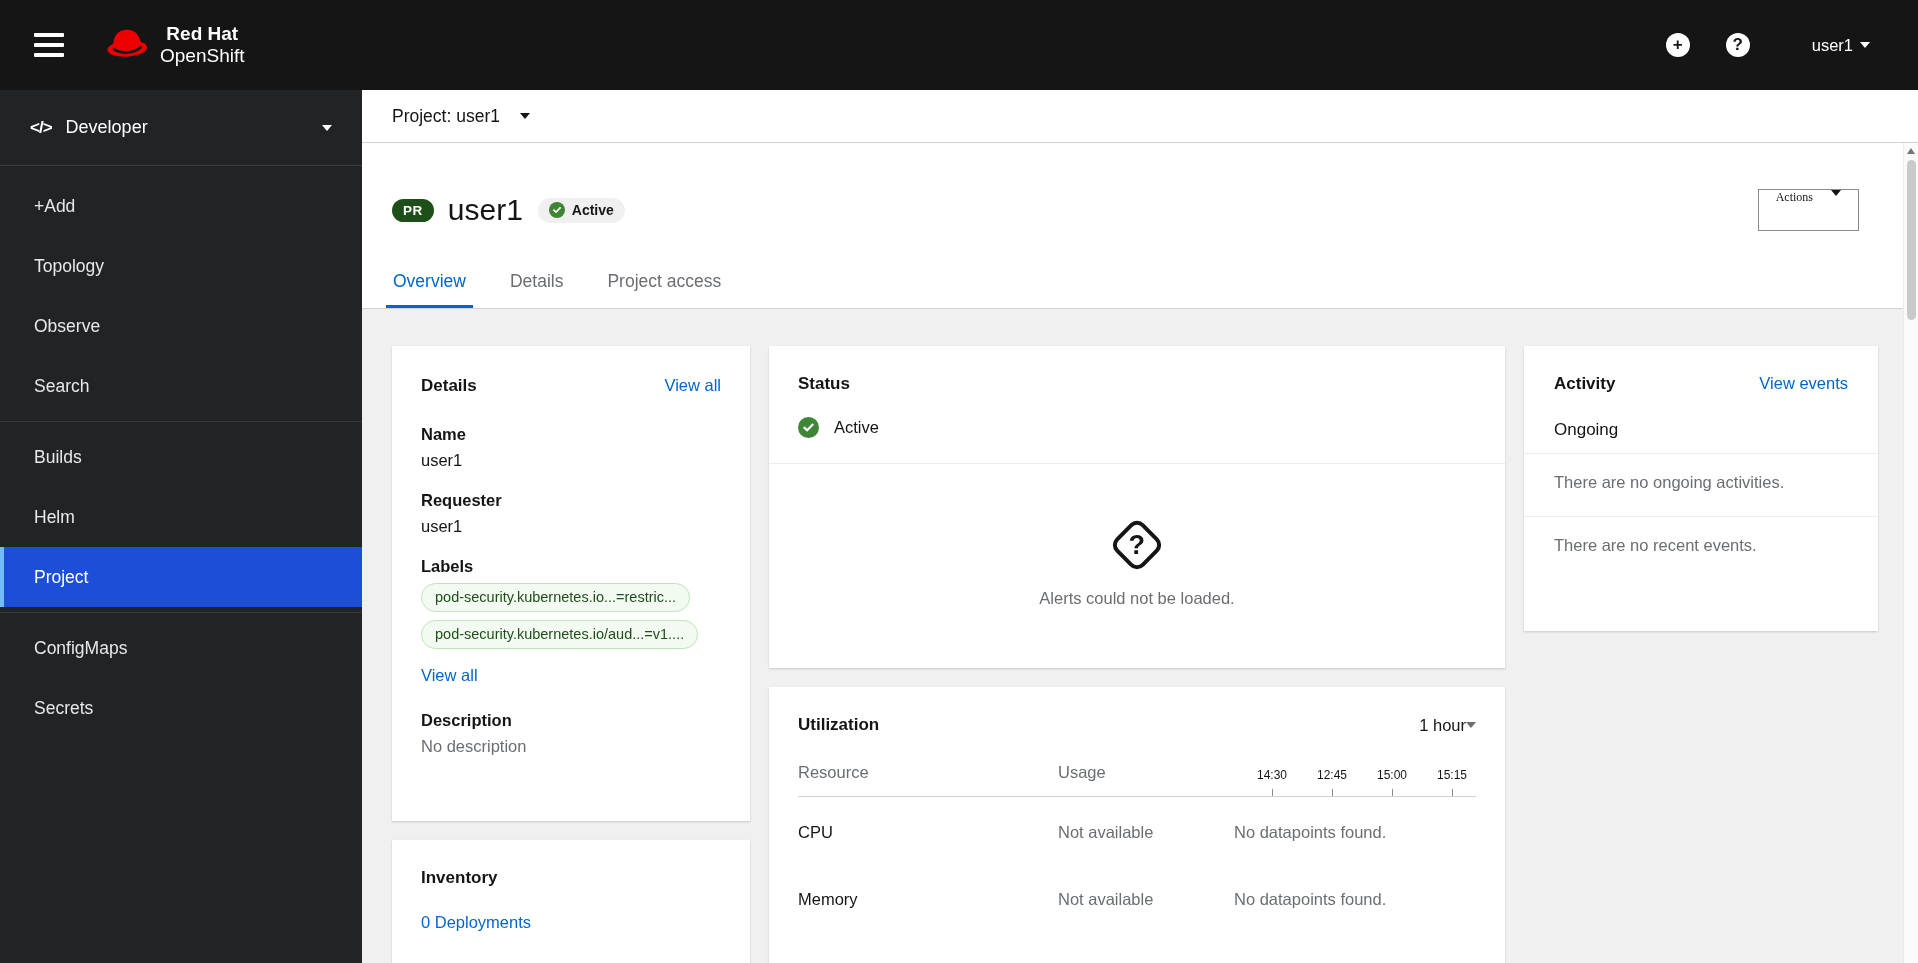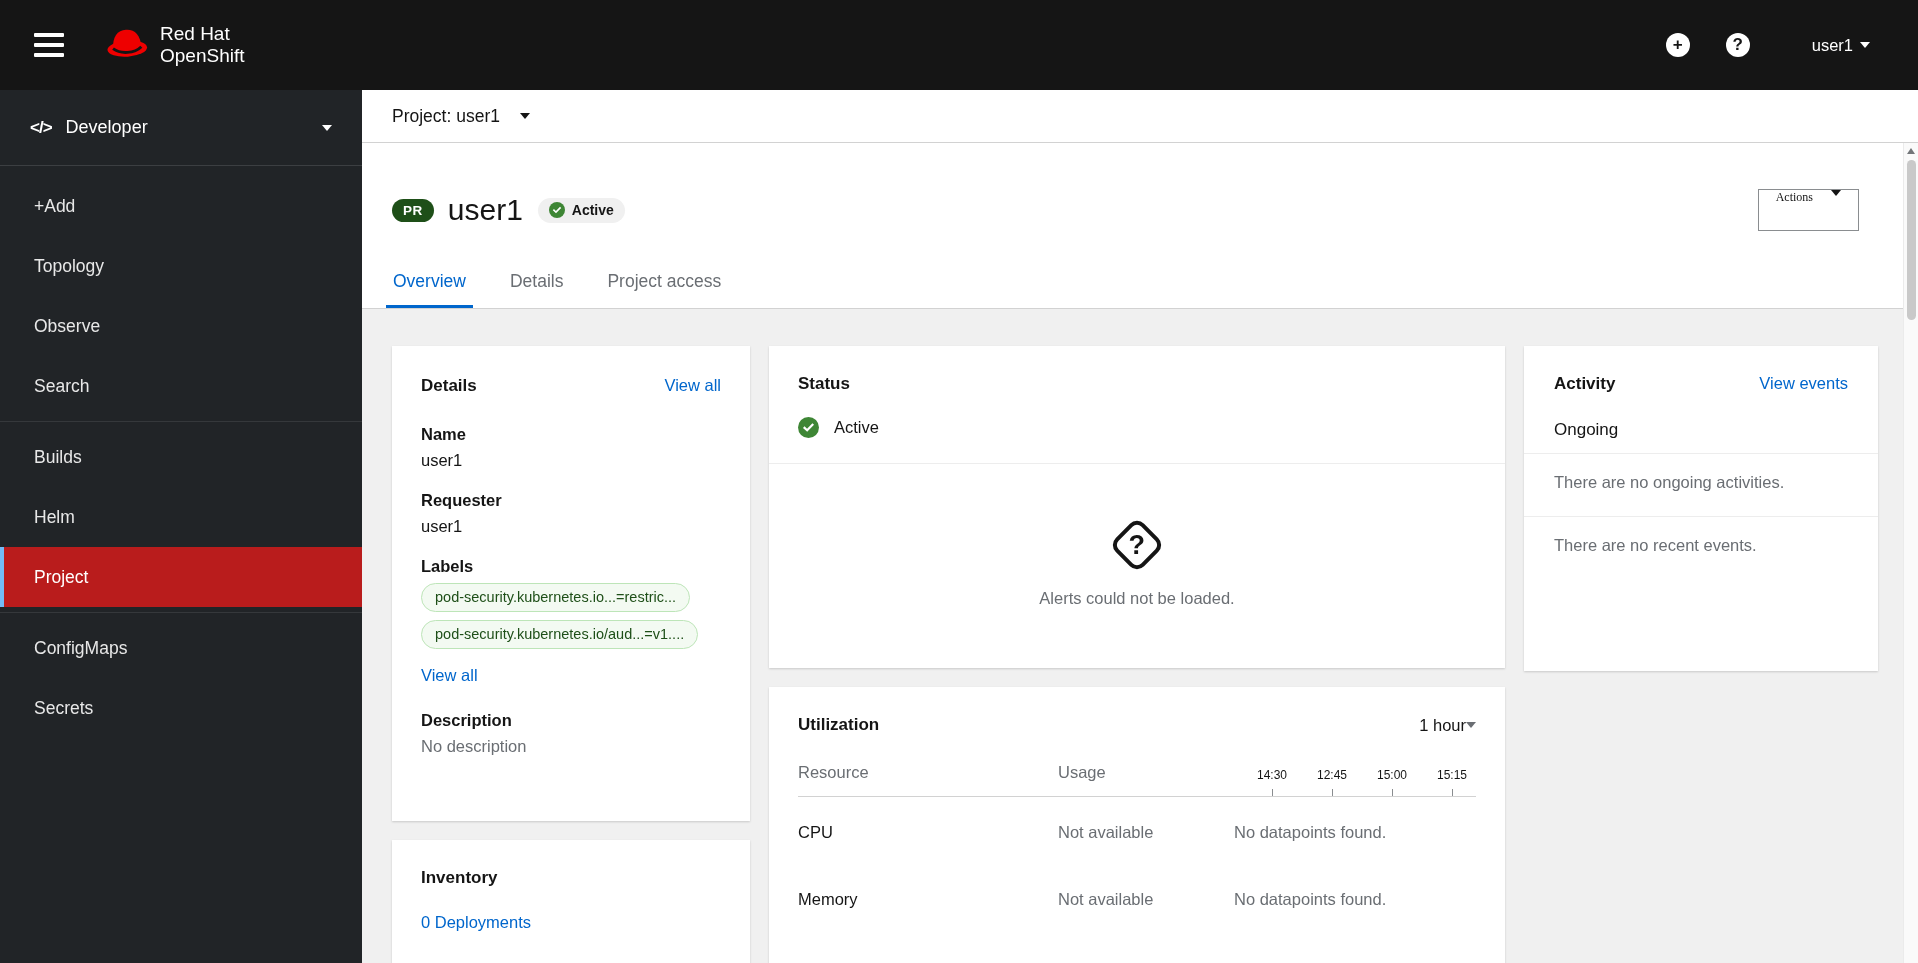--- a/index.html
+++ b/index.html
@@ -8,21 +8,21 @@
   .app { width:1918px; height:963px; display:flex; flex-direction:column; overflow:hidden; }
 
   
   .masthead { height:90px; background:#151515; display:flex; align-items:center; flex:none;
     padding:0 48px 0 34px; }
   .hamburger { width:30px; height:24px; display:flex; flex-direction:column; justify-content:space-between;
     background:none; border:none; cursor:pointer; }
   .hamburger span { display:block; height:4px; background:#fff; border-radius:1px; }
   .brand { display:flex; align-items:center; gap:10px; margin-left:40px; }
   .brand-text { color:#fff; font-size:19px; line-height:22px; }
-  .brand-line1 { font-weight:400; display:block; }
+  .brand-line1 { font-weight:700; display:block;text-align:center; }
   .brand-line2 { font-weight:400; display:block; }
   .masthead-right { margin-left:auto; display:flex; align-items:center; }
   .round-icon-btn { width:24px; height:24px; border-radius:50%; background:#fff; color:#151515;
     border:none; font-weight:700; font-size:17px; line-height:24px; text-align:center; cursor:pointer;
     display:flex; align-items:center; justify-content:center; }
   .round-icon-btn + .round-icon-btn { margin-left:36px; }
   .user-menu { display:flex; align-items:center; gap:7px; margin-left:62px; color:#fff;
     font-size:16.5px; cursor:pointer; background:none; border:none; }
   .caret { width:0; height:0; border-left:5px solid transparent; border-right:5px solid transparent;
     border-top:6px solid currentColor; display:inline-block; }
@@ -35,21 +35,21 @@
   .sidebar { width:362px; flex:none; background:#212427; color:#f0f0f0; display:flex; flex-direction:column; overflow:hidden; }
   .perspective { height:76px; display:flex; align-items:center; padding:0 30px; gap:14px;
     border-bottom:1px solid #3c3f42; cursor:pointer; }
   .code-icon { font-weight:700; font-size:17px; letter-spacing:-1px; color:#fff; }
   .perspective-label { font-size:18px; color:#fff; }
   .perspective .caret { margin-left:auto; color:#fff; }
   .nav { padding-top:10px; }
   .nav ul { list-style:none; }
   .nav li { height:60px; display:flex; align-items:center; padding-left:30px; font-size:17.5px;
     color:#e8e8e8; cursor:pointer; border-left:4px solid transparent; }
-  .nav li.selected { background:#b91c1c; border-left-color:#73bcf7; color:#fff; }
+  .nav li.selected { background:#1d4ed8; border-left-color:#73bcf7; color:#fff; }
   .nav-divider { height:1px; background:#35383b; margin:5px 0; }
 
   
   .main { flex:1; min-width:0; display:flex; flex-direction:column; background:#f0f0f0; }
   .context-bar { height:53px; flex:none; background:#fff; border-bottom:1px solid #d2d2d2;
     display:flex; align-items:center; padding-left:30px; gap:20px; }
   .context-label { font-size:17.5px; }
   .context-bar .caret { color:#151515; }
 
   .scroll-wrap { flex:1; min-height:0; display:flex; }
@@ -123,21 +123,21 @@
   .u-time { width:48px; display:flex; flex-direction:column; align-items:center; gap:7px; font-size:12px; color:#151515; }
   .u-tick { width:1px; height:7px; background:#8a8d90; }
   .u-row { padding-top:26px; padding-bottom:30px; font-size:16.5px; align-items:flex-start; }
   .u-resource { font-size:16.5px; color:#151515; }
 
   
   .inventory-card { margin-top:19px; height:200px; padding:28px 29px; overflow:hidden; }
   .inventory-card .link { display:inline-block; margin-top:25px; }
 
   
-  .activity-card { height:325px; overflow:hidden; }
+  .activity-card { height:285px; overflow:hidden; }
   .activity-card .card-head { padding:28px 30px 0; }
   .activity-subhead { display:flex; align-items:center; justify-content:space-between;
     padding:26px 30px 13px; font-size:17px; }
   .activity-empty { font-size:16.5px; padding:19px 30px 24px; }
   .pause-btn { display:flex; align-items:center; gap:8px; }
   .pause-icon { display:flex; gap:3px; }
   .pause-icon i { width:5px; height:15px; background:#0066cc; display:block; }
 
   
   .scrollbar { width:15px; flex:none; background:#fafafa; border-left:1px solid #ebebeb;

